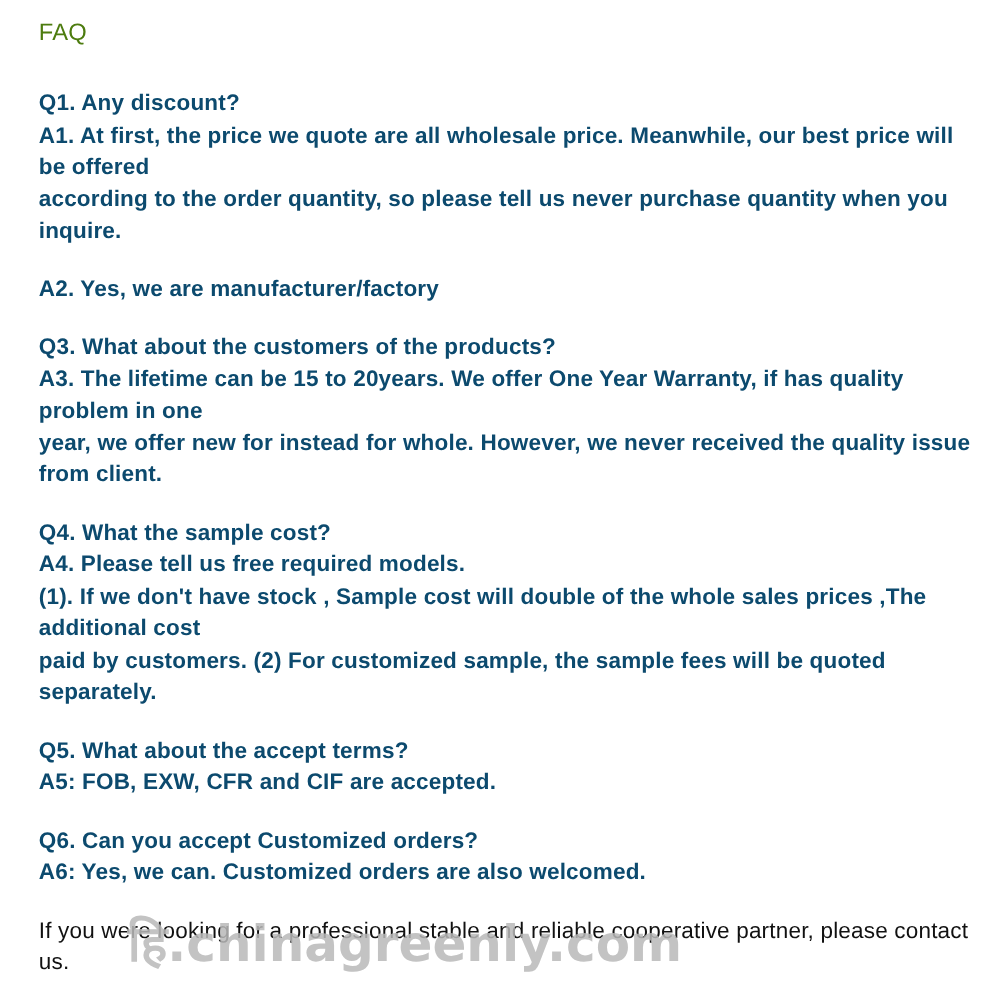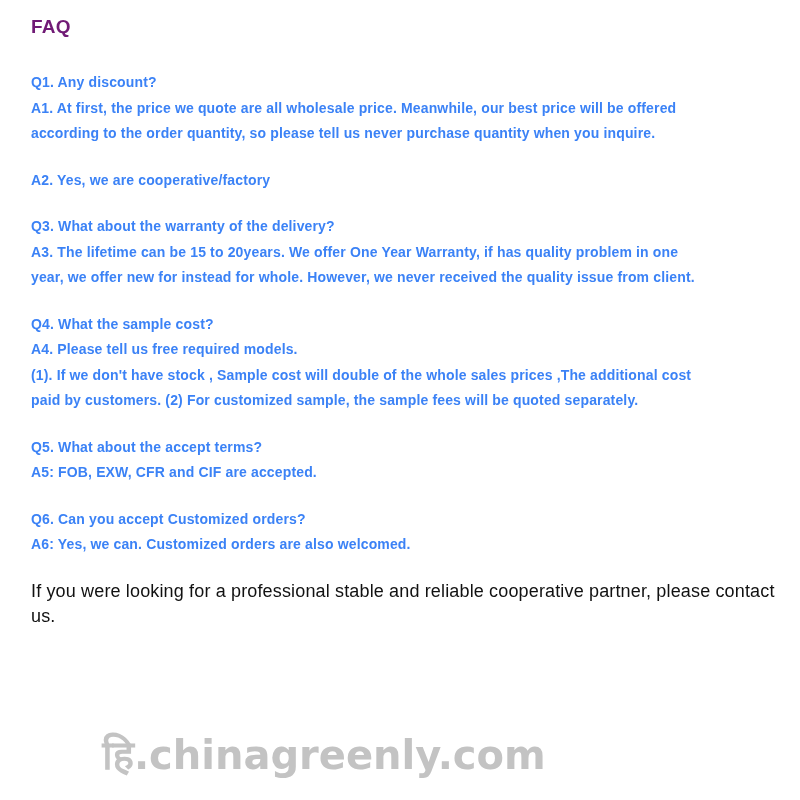--- a/index.html
+++ b/index.html
@@ -20,37 +20,37 @@
     left: 0;
     top: 0;
     width: 800px;
     height: 800px;
   }
   .faq-title {
     position: absolute;
     left: 31px;
     top: 16px;
     font-size: 19px;
-    font-weight: bold;
+    font-weight: normal;
     letter-spacing: 0.2px;
-    color: #701a75;
+    color: #4d7c0f;
   }
   .faq-body {
     position: absolute;
     left: 31px;
     top: 70px;
     width: 758px;
   }
   .qa-block {
     margin-bottom: 21px;
   }
   .qa-line {
-    font-size: 14px;
+    font-size: 18px;
     font-weight: bold;
-    color: #3b82f6;
+    color: #0c4a6e;
     line-height: 25.5px;
     letter-spacing: 0.15px;
   }
   .closing {
     font-size: 18px;
     font-weight: normal;
     color: #111111;
     line-height: 25.5px;
     letter-spacing: 0.15px;
     margin-top: 4px;
@@ -79,25 +79,25 @@
 
   <div class="faq-body">
 
     <div class="qa-block">
       <div class="qa-line">Q1. Any discount?</div>
       <div class="qa-line">A1. At first, the price we quote are all wholesale price. Meanwhile, our best price will be offered</div>
       <div class="qa-line">according to the order quantity, so please tell us never purchase quantity when you inquire.</div>
     </div>
 
     <div class="qa-block">
-      <div class="qa-line">A2. Yes, we are cooperative/factory</div>
+      <div class="qa-line">A2. Yes, we are manufacturer/factory</div>
     </div>
 
     <div class="qa-block">
-      <div class="qa-line">Q3. What about the warranty of the delivery?</div>
+      <div class="qa-line">Q3. What about the customers of the products?</div>
       <div class="qa-line">A3. The lifetime can be 15 to 20years. We offer One Year Warranty, if has quality problem in one</div>
       <div class="qa-line">year, we offer new for instead for whole. However, we never received the quality issue from client.</div>
     </div>
 
     <div class="qa-block">
       <div class="qa-line">Q4. What the sample cost?</div>
       <div class="qa-line">A4. Please tell us free required models.</div>
       <div class="qa-line">(1). If we don't have stock , Sample cost will double of the whole sales prices ,The additional cost</div>
       <div class="qa-line">paid by customers. (2) For customized sample, the sample fees will be quoted separately.</div>
     </div>

